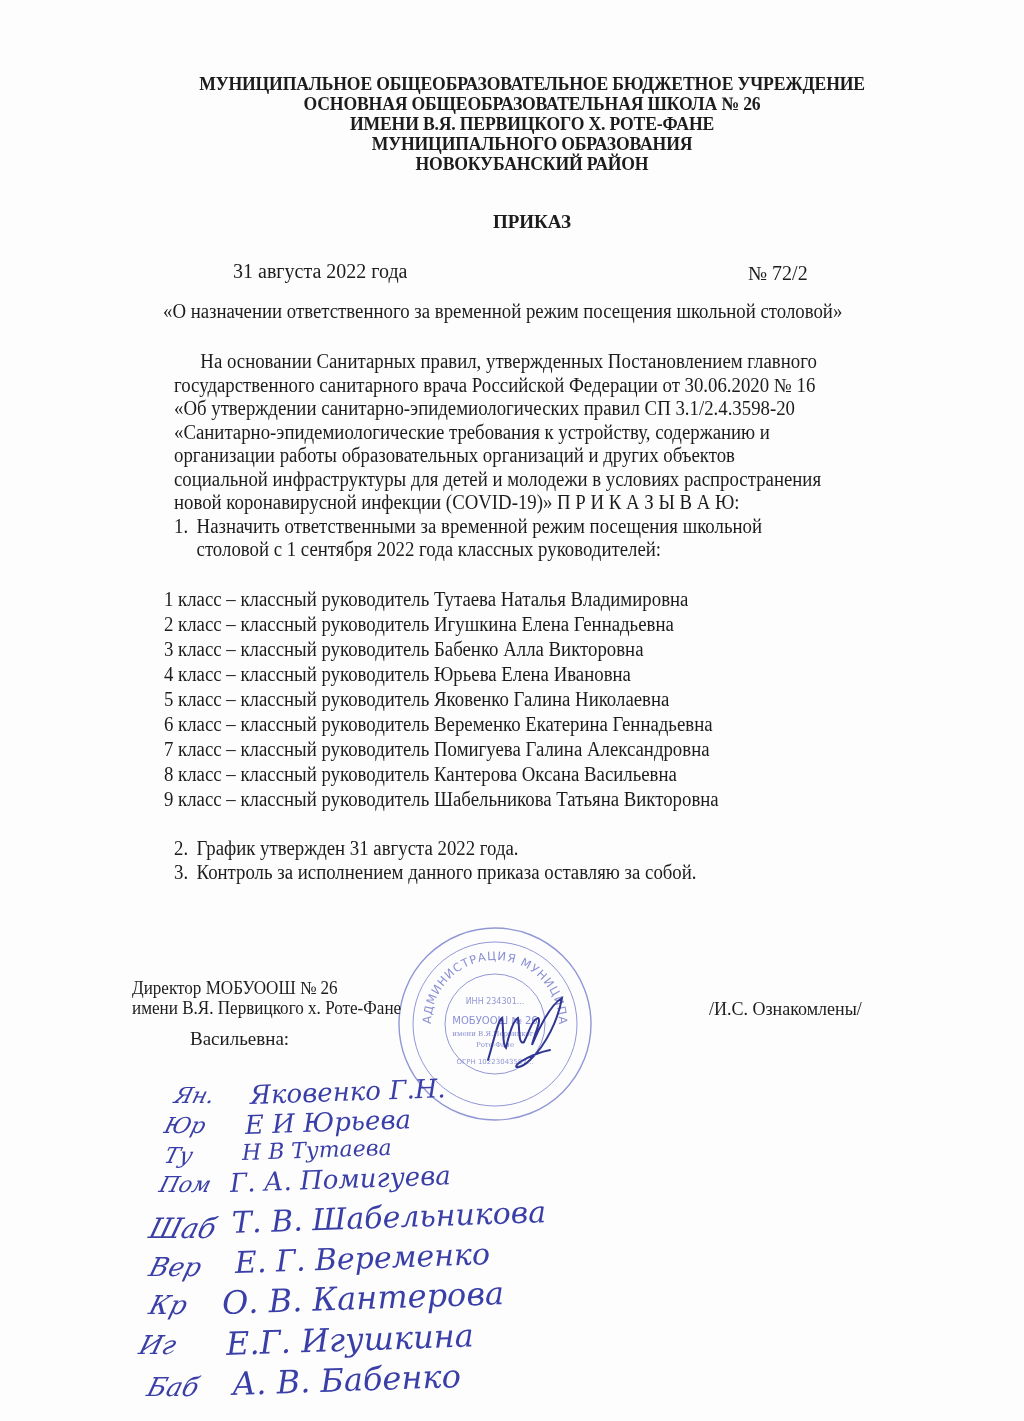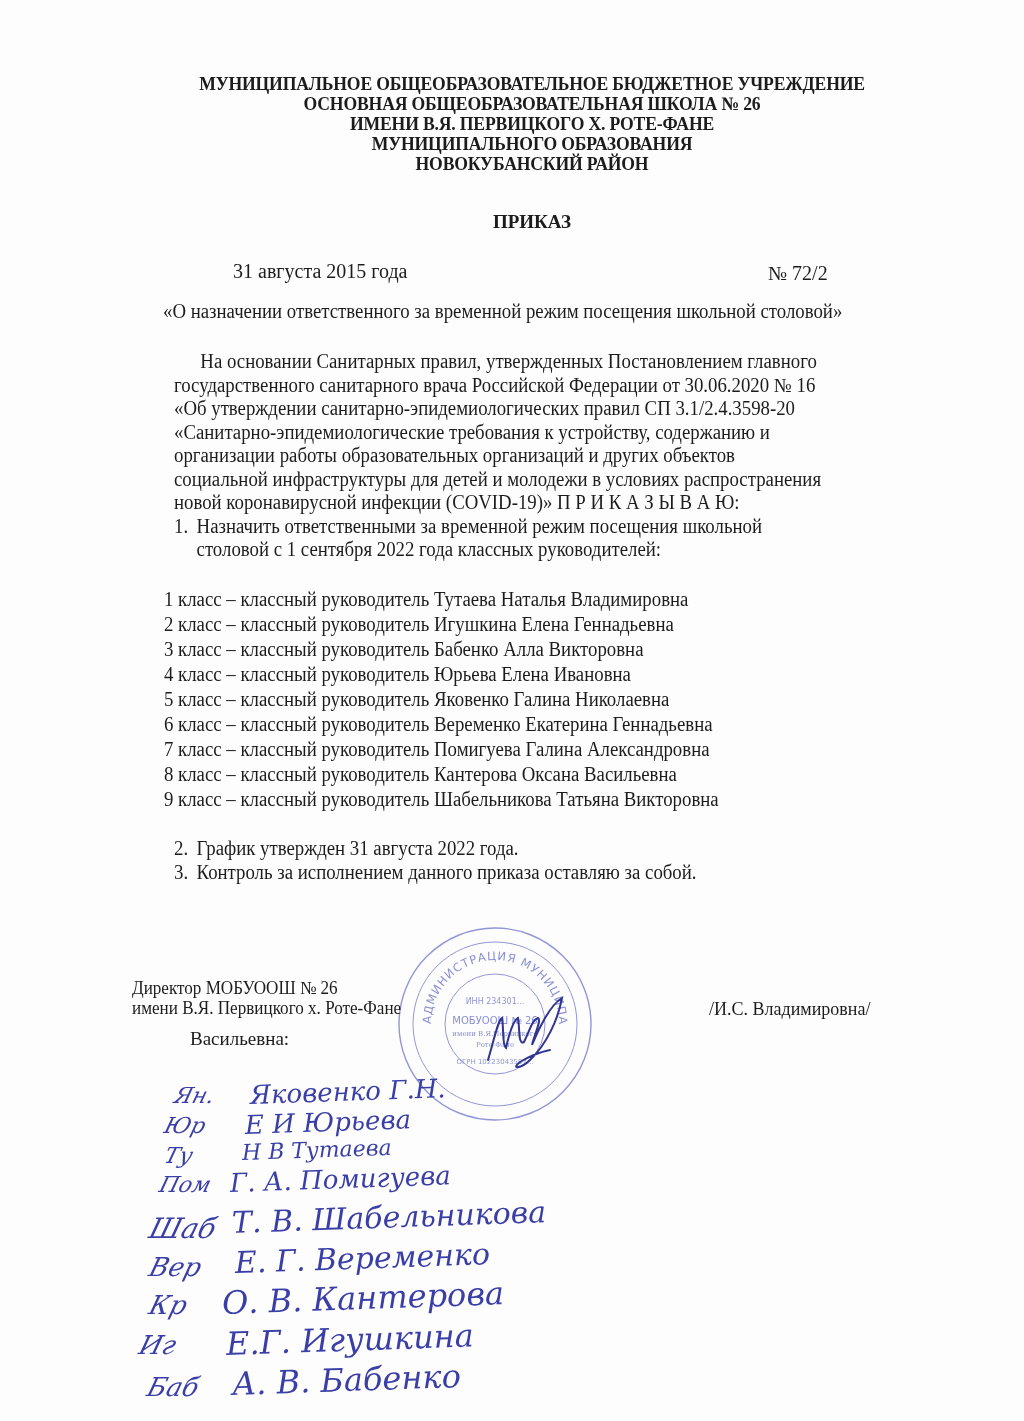--- a/index.html
+++ b/index.html
@@ -16,21 +16,21 @@
       font-weight: bold; font-size: 19px; line-height: 20px; letter-spacing: -0.2px;
       transform: scaleX(0.93); transform-origin: 532px 0;
     }
     .hdr div { white-space: nowrap; }
     .order-title {
       position: absolute; top: 211px; left: 0; width: 1064px; text-align: center;
       font-weight: bold; font-size: 19px;
     }
     .txt { position: absolute; font-size: 20px; line-height: 23.5px; white-space: nowrap; transform-origin: 0 0; }
     .date { left: 233px; top: 260px; }
-    .num { left: 748px; top: 262px; margin-left: 20px; }
+    .num { left: 748px; top: 262px; }
     .subject { left: 163px; top: 300px; transform: scaleX(0.94); }
     .body-para { left: 174px; top: 350px; transform: scaleX(0.94); }
     .body-para .indent { padding-left: 28px; }
     .list-item { display: flex; }
     .list-item .n { width: 24px; }
     .classes { left: 164px; top: 587px; transform: scaleX(0.94); line-height: 25px; }
     .final { left: 174px; top: 836px; transform: scaleX(0.94); line-height: 24px; }
     .sign-left { left: 132px; top: 978px; font-size: 18px; line-height: 20px; transform: scaleX(0.95); }
     .sign-right { left: 709px; top: 998px; font-size: 18px; }
     .acq { left: 190px; top: 1027px; font-size: 19px; }
@@ -47,21 +47,21 @@
   <div class="hdr" style="top:74px;">
     <div>МУНИЦИПАЛЬНОЕ ОБЩЕОБРАЗОВАТЕЛЬНОЕ БЮДЖЕТНОЕ УЧРЕЖДЕНИЕ</div>
     <div>ОСНОВНАЯ ОБЩЕОБРАЗОВАТЕЛЬНАЯ ШКОЛА № 26</div>
     <div>ИМЕНИ В.Я. ПЕРВИЦКОГО Х. РОТЕ-ФАНЕ</div>
     <div>МУНИЦИПАЛЬНОГО ОБРАЗОВАНИЯ</div>
     <div>НОВОКУБАНСКИЙ РАЙОН</div>
   </div>
 
   <div class="order-title">ПРИКАЗ</div>
 
-  <div class="txt date">31 августа  2015 года</div>
+  <div class="txt date">31 августа  2022 года</div>
   <div class="txt num">№ 72/2</div>
 
   <div class="txt subject">«О назначении ответственного за временной режим посещения школьной столовой»</div>
 
   <div class="txt body-para">
     <div class="indent">На основании Санитарных правил, утвержденных Постановлением главного</div>
     <div>государственного санитарного врача Российской Федерации от 30.06.2020 № 16</div>
     <div>«Об утверждении санитарно-эпидемиологических правил СП 3.1/2.4.3598-20</div>
     <div>«Санитарно-эпидемиологические требования к устройству, содержанию и</div>
     <div>организации работы образовательных организаций и других объектов</div>
@@ -121,21 +121,21 @@
 
   <div class="txt sign-left">
     <div>Директор   МОБУООШ № 26</div>
     <div>имени В.Я. Первицкого  х. Роте-Фане</div>
   </div>
 
   <svg class="dirsig" viewBox="0 0 90 90">
     <path d="M8 70 C 14 50, 18 30, 22 28 C 24 40, 22 55, 26 58 C 30 40, 34 30, 38 28 C 40 40, 38 55, 44 52 C 50 40, 52 30, 58 28 C 62 30, 54 45, 52 55 C 58 40, 70 15, 82 8 C 78 30, 66 55, 50 70 C 42 78, 30 80, 40 72 C 50 66, 60 62, 70 60" fill="none" stroke="#2f3590" stroke-width="2" stroke-linecap="round"></path>
   </svg>
 
-  <div class="txt sign-right">/И.С. Владимировна/</div>
+  <div class="txt sign-right">/И.С. Ознакомлены/</div>
 
   <div class="txt acq">Васильевна:</div>
 
   <div>
     <div>
       <span class="hw-init" style="left:175px; top:1083px;">Ян.</span>
       <span class="hw" style="left:250px; top:1080px;">Яковенко Г.Н.</span>
     </div>
     <div>
       <span class="hw-init" style="left:165px; top:1113px;">Юр</span>

